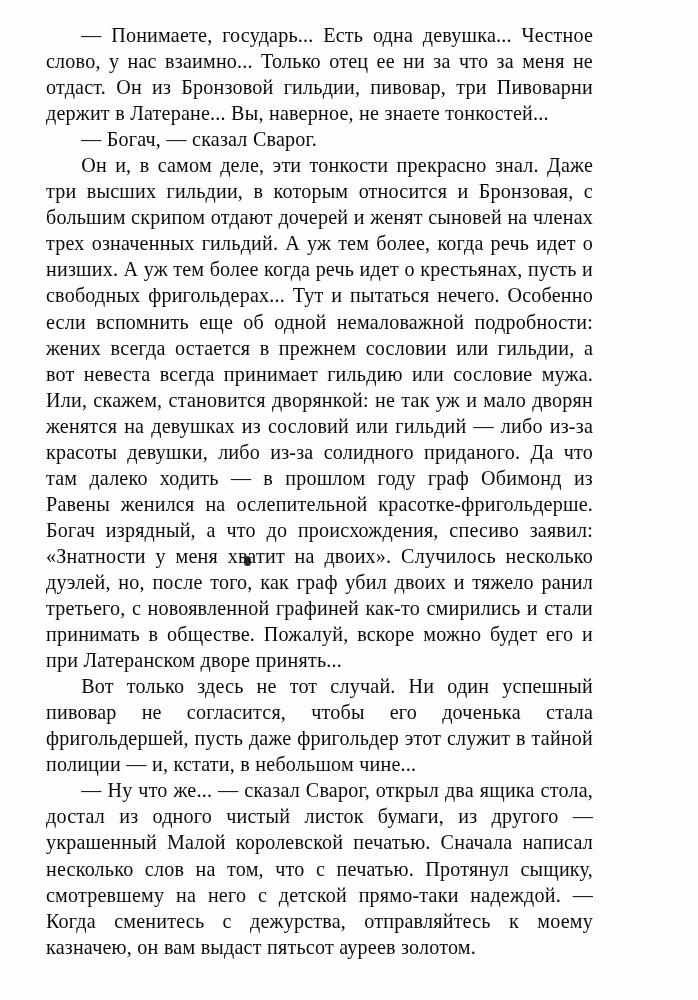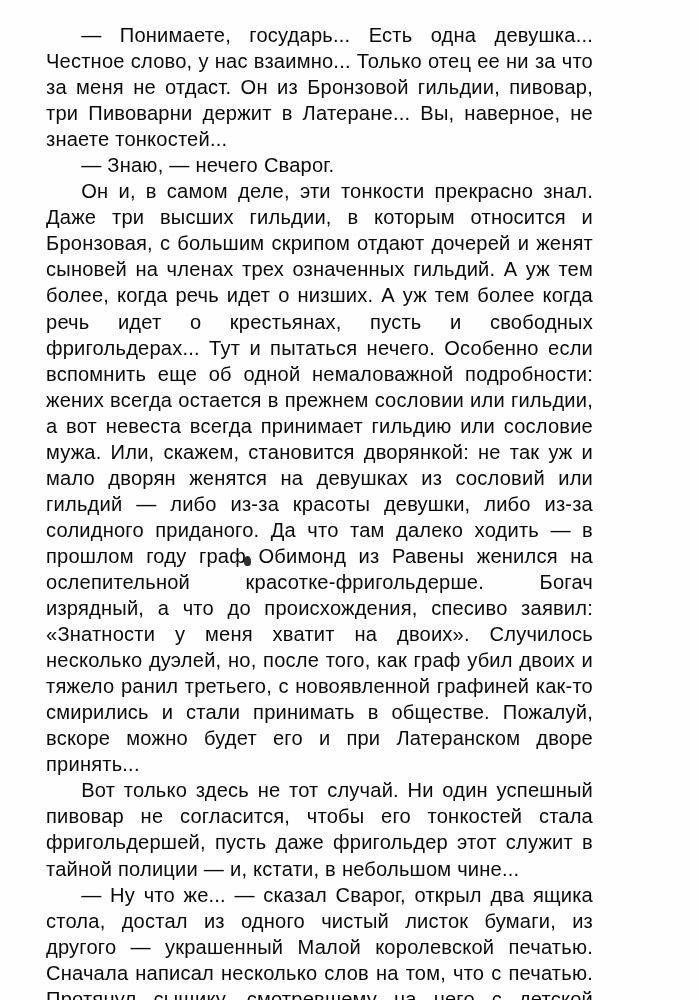--- a/index.html
+++ b/index.html
@@ -8,21 +8,21 @@
     padding: 0;
     background: #ffffff;
   }
 
   .page {
     position: relative;
     width: 698px;
     height: 1000px;
     background: #fefefe;
     overflow: hidden;
-    font-family: Liberation Sans, sans-serif;
+    font-family: Liberation Serif, serif;
     color: #0a0a0a;
   }
 
   
   .textblock {
     position: absolute;
     left: 46px;
     top: 22px;
     width: 547px;
   }
@@ -67,23 +67,23 @@
     pointer-events: none;
   }
 </style>
 </head>
 <body>
 
 <div class="page">
 
   <div class="textblock">
     <p class="para">— Понимаете, государь... Есть одна девушка... Честное слово, у нас взаимно... Только отец ее ни за что за меня не отдаст. Он из Бронзовой гильдии, пивовар, три Пивоварни держит в Латеране... Вы, наверное, не знаете тонкостей...</p>
-    <p class="para">— Знаю, — нечего Сварог.</p>
+    <p class="para">— Богач, — сказал Сварог.</p>
     <p class="para">Он и, в самом деле, эти тонкости прекрасно знал. Даже три высших гильдии, в которым относится и Бронзовая, с большим скрипом отдают дочерей и женят сыновей на членах трех означенных гильдий. А уж тем более, когда речь идет о низших. А уж тем более когда речь идет о крестьянах, пусть и свободных фригольдерах... Тут и пытаться нечего. Особенно если вспомнить еще об одной немаловажной подробности: жених всегда остается в прежнем сословии или гильдии, а вот невеста всегда принимает гильдию или сословие мужа. Или, скажем, становится дворянкой: не так уж и мало дворян женятся на девушках из сословий или гильдий — либо из-за красоты девушки, либо из-за солидного приданого. Да что там далеко ходить — в прошлом году граф Обимонд из Равены женился на ослепительной красотке-фригольдерше. Богач изрядный, а что до происхождения, спесиво заявил: «Знатности у меня хватит на двоих». Случилось несколько дуэлей, но, после того, как граф убил двоих и тяжело ранил третьего, с новоявленной графиней как-то смирились и стали принимать в обществе. Пожалуй, вскоре можно будет его и при Латеранском дворе принять...</p>
-    <p class="para">Вот только здесь не тот случай. Ни один успешный пивовар не согласится, чтобы его тонкостей стала фригольдершей, пусть даже фригольдер этот служит в тайной полиции — и, кстати, в небольшом чине...</p>
+    <p class="para">Вот только здесь не тот случай. Ни один успешный пивовар не согласится, чтобы его доченька стала фригольдершей, пусть даже фригольдер этот служит в тайной полиции — и, кстати, в небольшом чине...</p>
     <p class="para">— Ну что же... — сказал Сварог, открыл два ящика стола, достал из одного чистый листок бумаги, из другого — украшенный Малой королевской печатью. Сначала написал несколько слов на том, что с печатью. Протянул сыщику, смотревшему на него с детской прямо-таки надеждой. — Когда сменитесь с дежурства, отправляйтесь к моему казначею, он вам выдаст пятьсот ауреев золотом.</p>
   </div>
 
   <div class="scan-blot"></div>
 
   <div class="sidebar">
 
     
 
     

